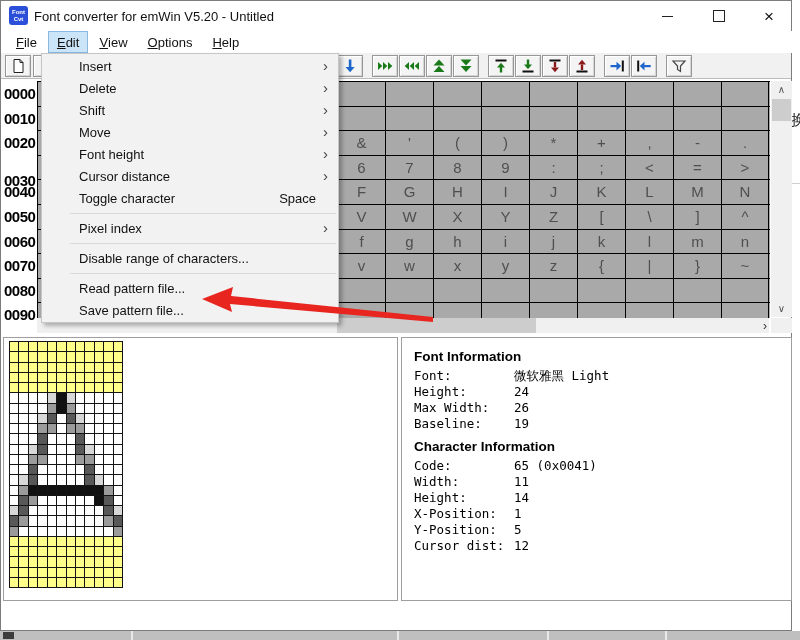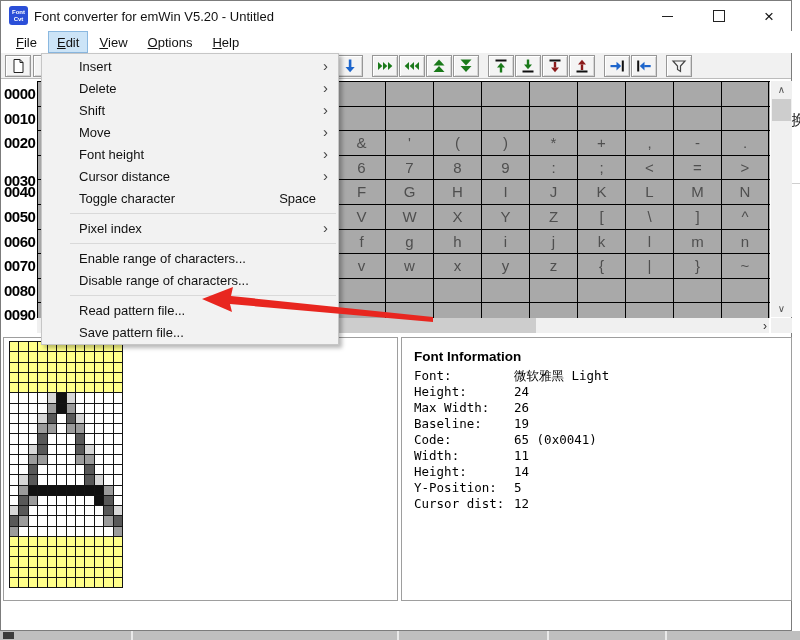--- a/index.html
+++ b/index.html
@@ -655,34 +655,39 @@
         </div>
         <div class="info-row">
           <span class="info-label">Max Width:</span>
           <span>26</span>
         </div>
         <div class="info-row">
           <span class="info-label">Baseline:</span>
           <span>19</span>
         </div>
       </div>
+    <div class="info-h" style="margin-top:7px;">Character Information</div>
     <div>
         <div class="info-row">
           <span class="info-label">Code:</span>
           <span>65 (0x0041)</span>
         </div>
         <div class="info-row">
           <span class="info-label">Width:</span>
           <span>11</span>
         </div>
         <div class="info-row">
           <span class="info-label">Height:</span>
           <span>14</span>
         </div>
         <div class="info-row">
+          <span class="info-label">X-Position:</span>
+          <span>1</span>
+        </div>
+        <div class="info-row">
           <span class="info-label">Y-Position:</span>
           <span>5</span>
         </div>
         <div class="info-row">
           <span class="info-label">Cursor dist:</span>
           <span>12</span>
         </div>
       </div>
   </div>
 
@@ -715,23 +720,20 @@
       <div class="menu-item">
         <span>Toggle character</span>
         <span class="mi-shortcut">Space</span>
       </div>
       <div class="menu-sep"></div>
       <div class="menu-item">
         <span>Pixel index</span>
         <span class="mi-chevron">›</span>
       </div>
       <div class="menu-sep"></div>
-      <div class="menu-item">
-        <span>Enable range of characters...</span>
-      </div>
       <div class="menu-item">
         <span>Disable range of characters...</span>
       </div>
       <div class="menu-sep"></div>
       <div class="menu-item">
         <span>Read pattern file...</span>
       </div>
       <div class="menu-item">
         <span>Save pattern file...</span>
       </div>

